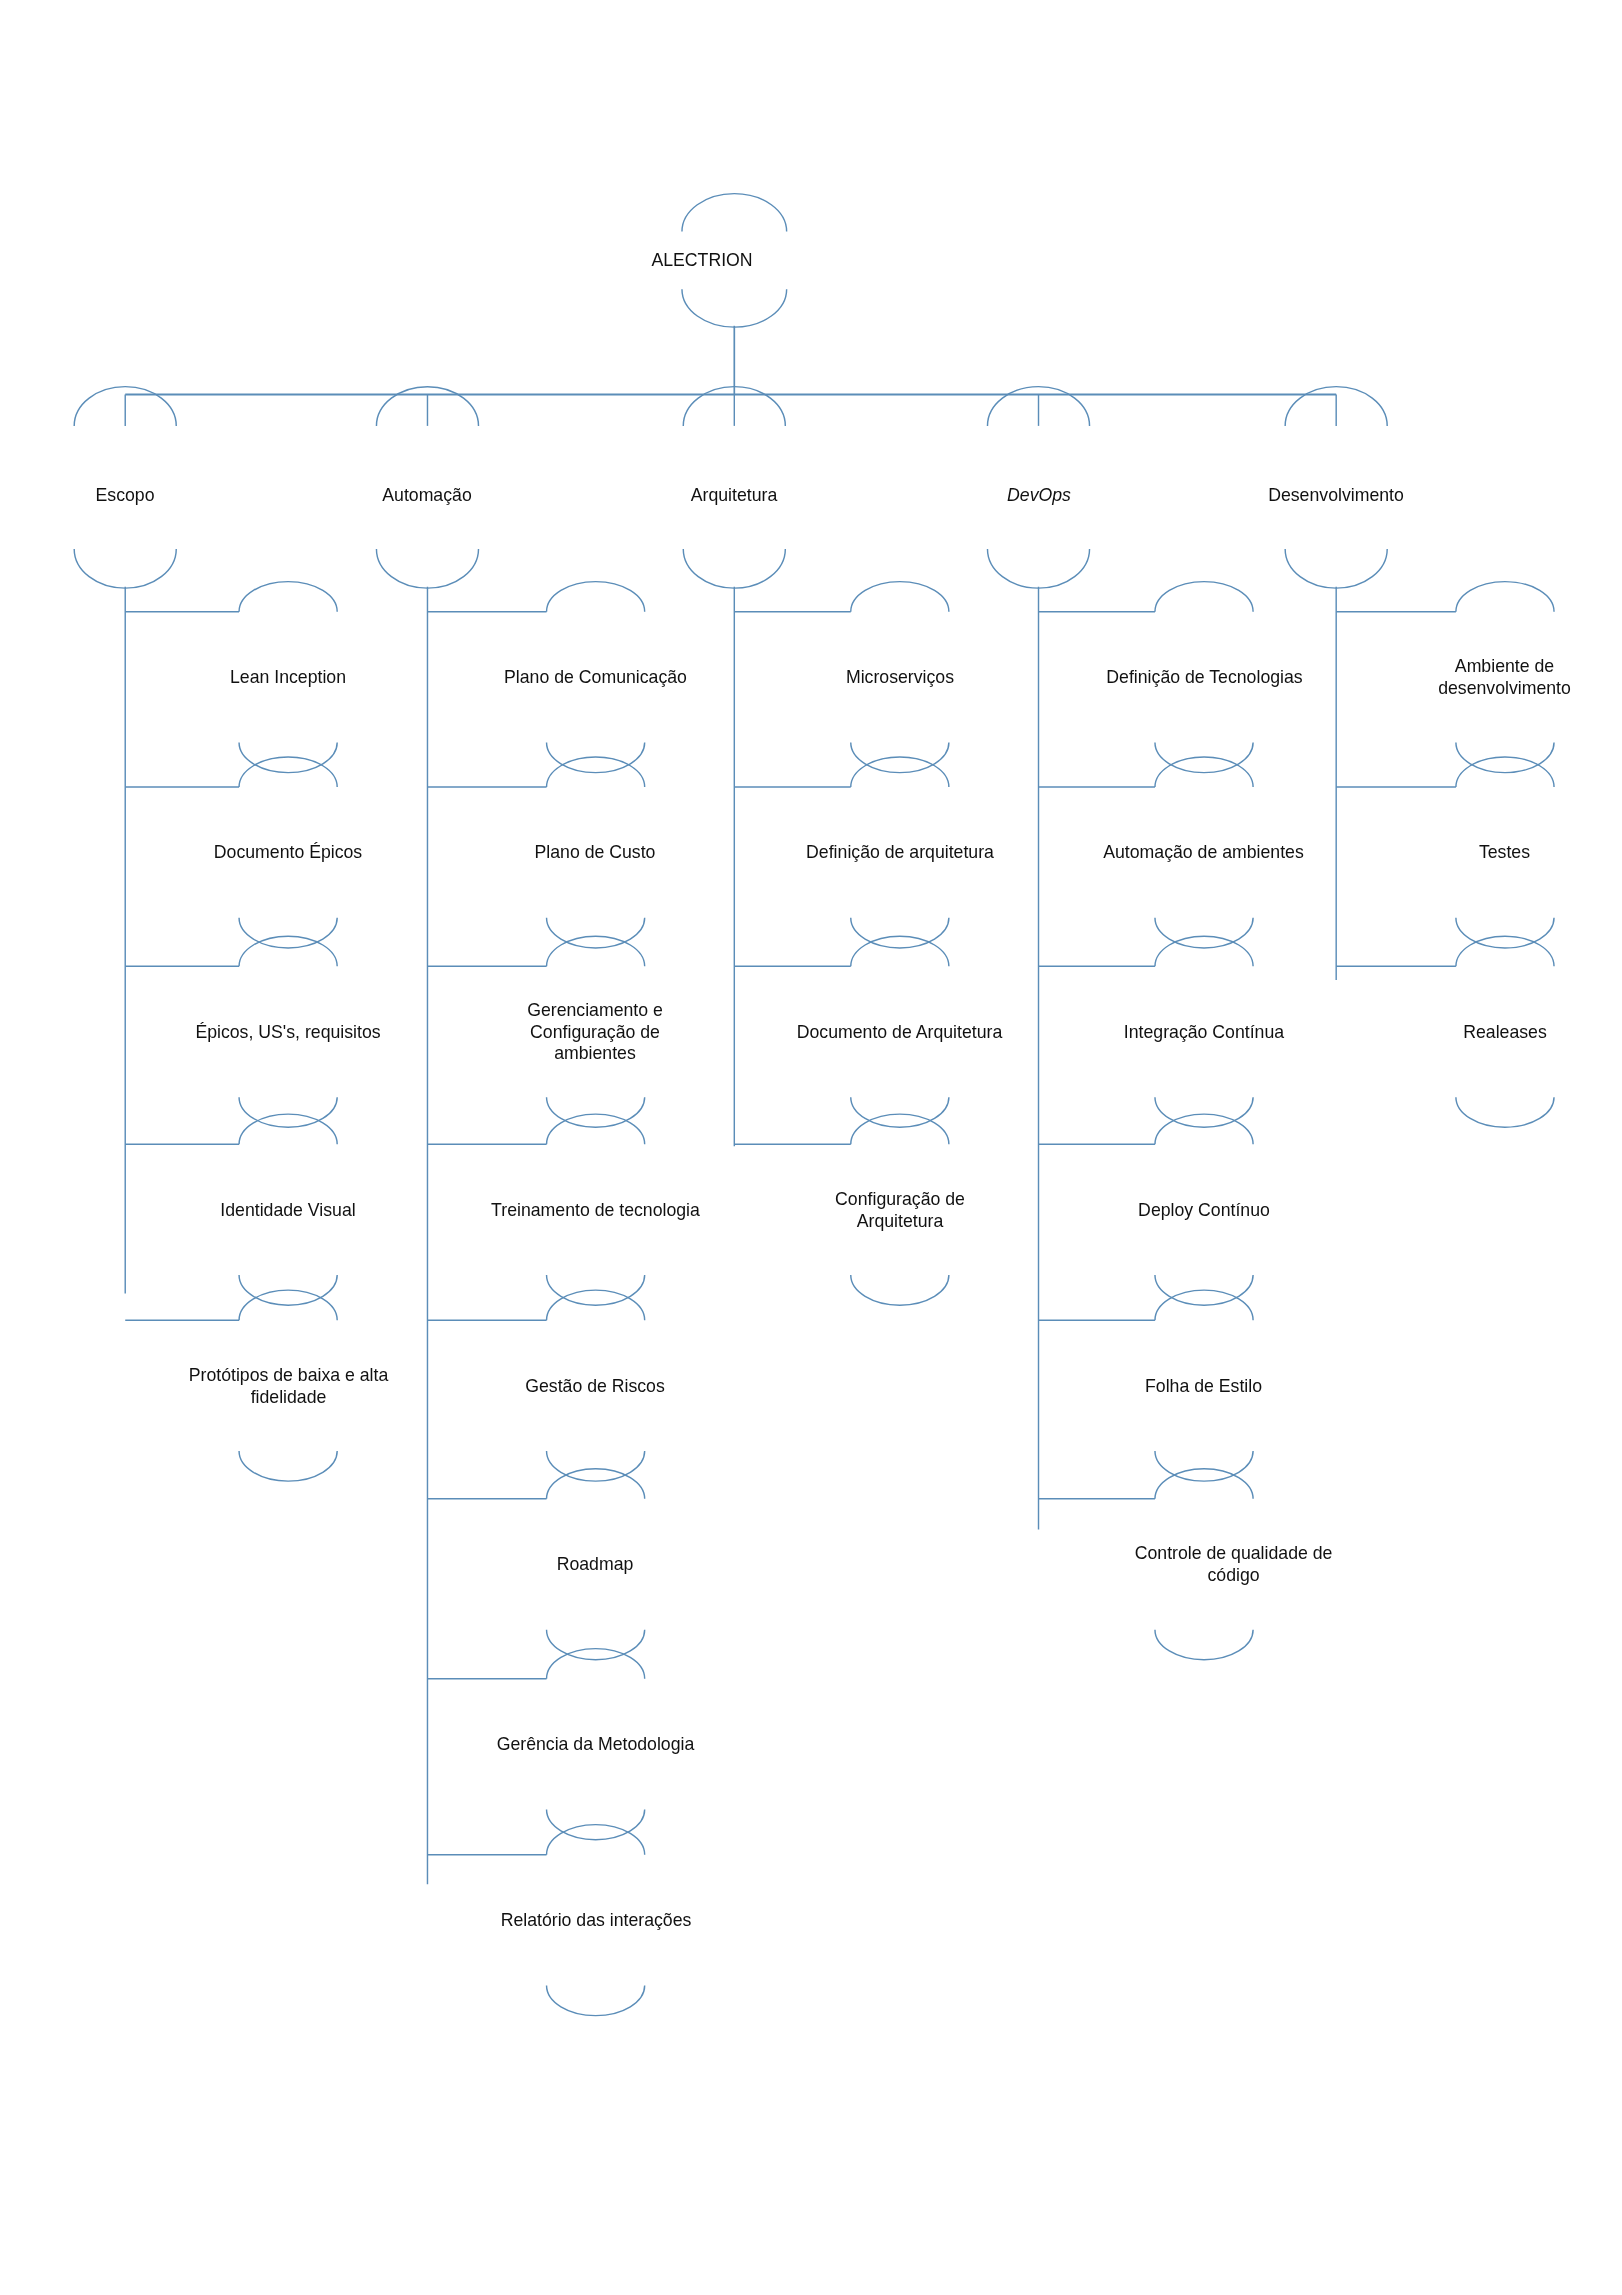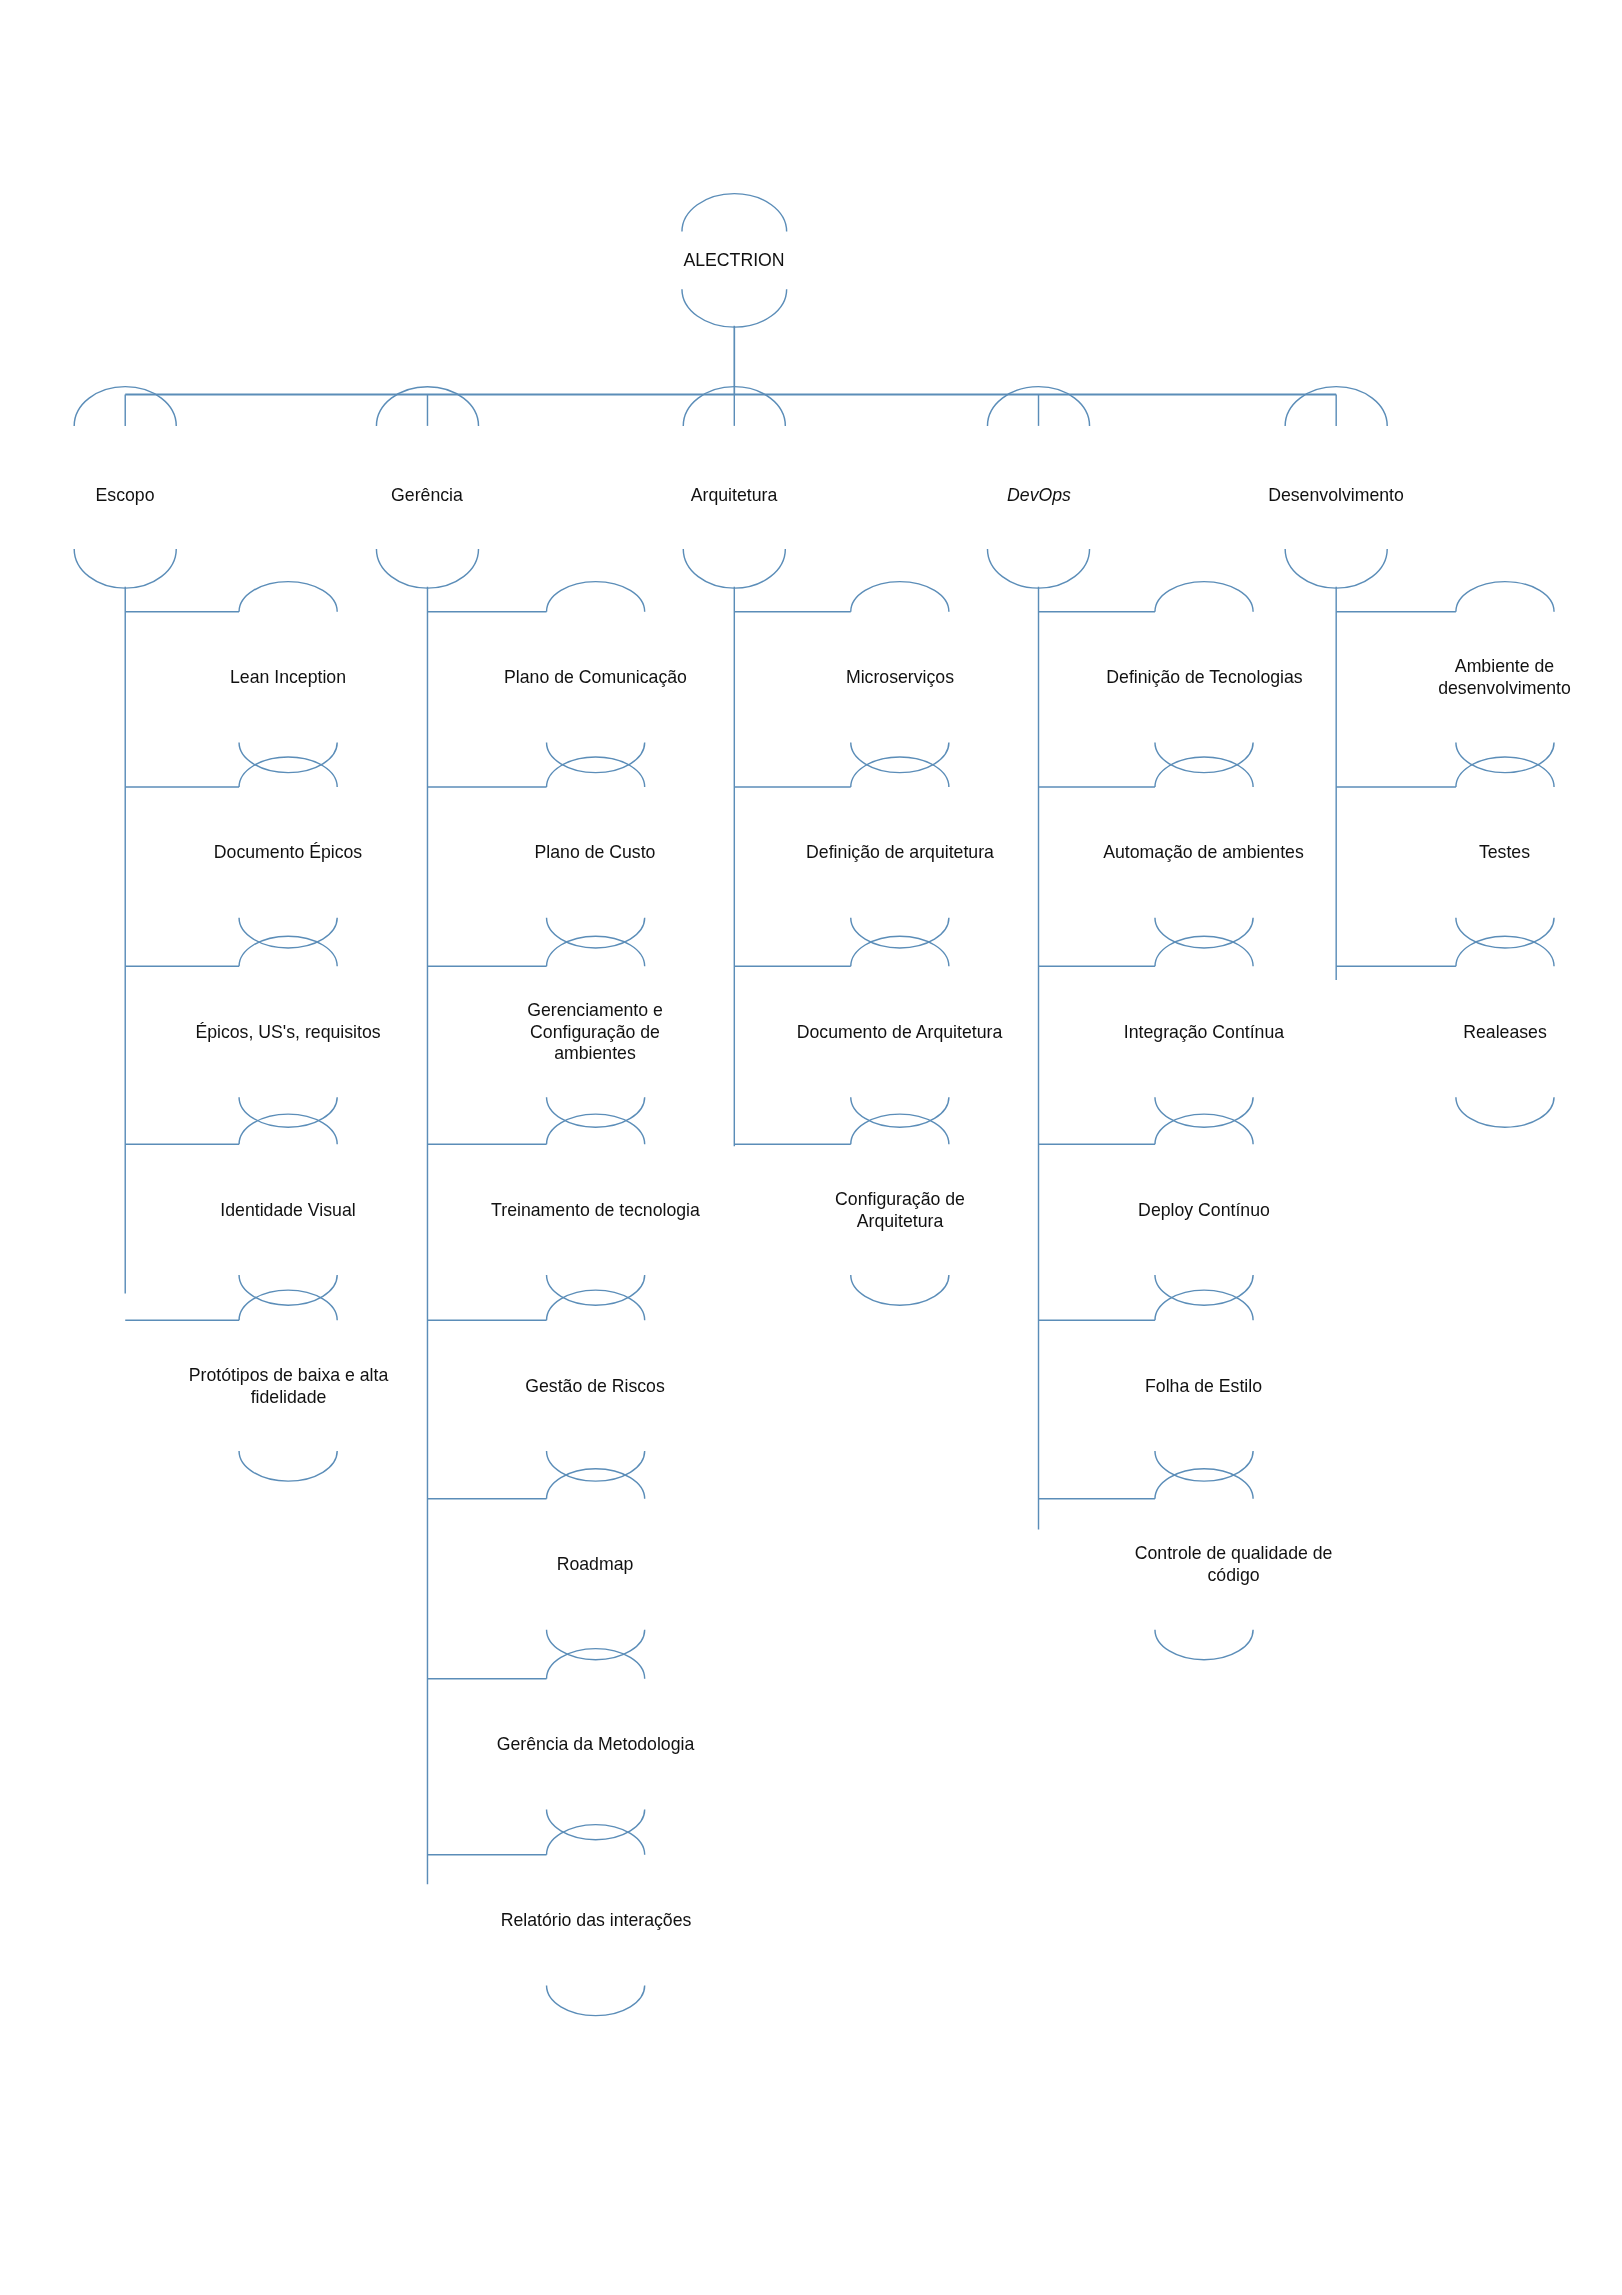--- a/index.html
+++ b/index.html
@@ -148,21 +148,21 @@
       <path d="M 2225 935 A 75 46 0 0 1 2375 935" fill="none" stroke="#5B8DB8" stroke-width="2.2"></path>
       <path d="M 2225 1135 A 75 46 0 0 0 2375 1135" fill="none" stroke="#5B8DB8" stroke-width="2.2"></path>
       <line x1="2042" y1="1203" x2="2225" y2="1203" stroke="#5B8DB8" stroke-width="2.2"></line>
       <path d="M 2225 1203 A 75 46 0 0 1 2375 1203" fill="none" stroke="#5B8DB8" stroke-width="2.2"></path>
       <path d="M 2225 1403 A 75 46 0 0 0 2375 1403" fill="none" stroke="#5B8DB8" stroke-width="2.2"></path>
       <line x1="2042" y1="1477" x2="2225" y2="1477" stroke="#5B8DB8" stroke-width="2.2"></line>
       <path d="M 2225 1477 A 75 46 0 0 1 2375 1477" fill="none" stroke="#5B8DB8" stroke-width="2.2"></path>
       <path d="M 2225 1677 A 75 46 0 0 0 2375 1677" fill="none" stroke="#5B8DB8" stroke-width="2.2"></path>
     </svg>
   <div id="nodes">
-      <div class="node n-root" style="left: 636px; top: 221px; width: 196px; height: 79px;">
+      <div class="node n-root" style="left: 604px; top: 221px; width: 196px; height: 79px;">
         <span class="label">ALECTRION</span>
       </div>
       <div class="node n-l2" style="left: 17px; top: 448px; width: 216px; height: 79px;">
         <span class="label">Escopo</span>
       </div>
       <div class="node n-leaf" style="left: 177px; top: 625px; width: 222px; height: 105px;">
         <span class="label">Lean Inception</span>
       </div>
       <div class="node n-leaf" style="left: 177px; top: 800px; width: 222px; height: 105px;">
         <span class="label">Documento Épicos</span>
@@ -171,21 +171,21 @@
         <span class="label">Épicos, US's, requisitos</span>
       </div>
       <div class="node n-leaf" style="left: 177px; top: 1158px; width: 222px; height: 105px;">
         <span class="label">Identidade Visual</span>
       </div>
       <div class="node n-leaf" style="left: 151px; top: 1334px; width: 275px; height: 105px;">
         <span class="label">Protótipos de baixa e alta
 fidelidade</span>
       </div>
       <div class="node n-l2" style="left: 319px; top: 448px; width: 216px; height: 79px;">
-        <span class="label">Gerência</span>
+        <span class="label">Automação</span>
       </div>
       <div class="node n-leaf" style="left: 471px; top: 625px; width: 249px; height: 105px;">
         <span class="label">Plano de Comunicação</span>
       </div>
       <div class="node n-leaf" style="left: 484px; top: 800px; width: 222px; height: 105px; text-align: right;">
         <span class="label">Plano de Custo</span>
       </div>
       <div class="node n-leaf" style="left: 487px; top: 980px; width: 216px; height: 105px; text-align: center;">
         <span class="label">Gerenciamento e
 Configuração de

